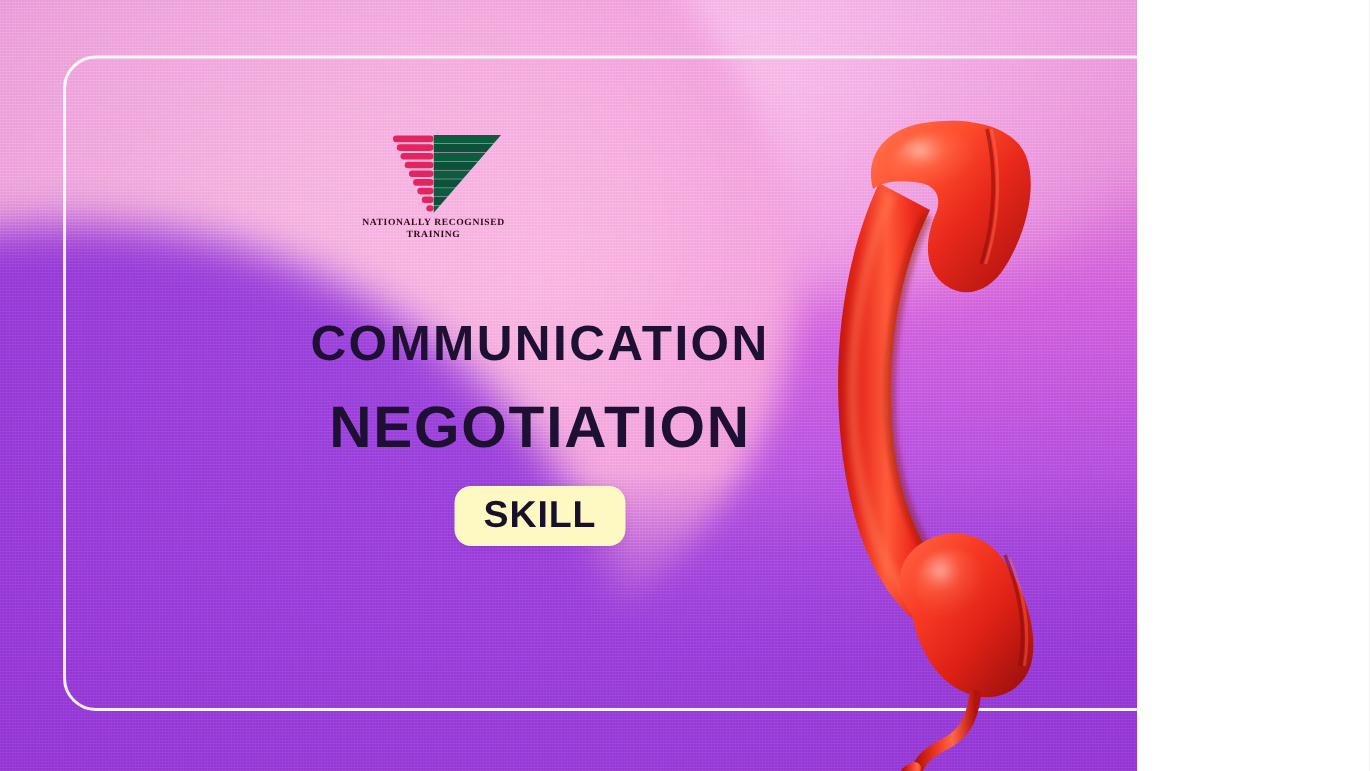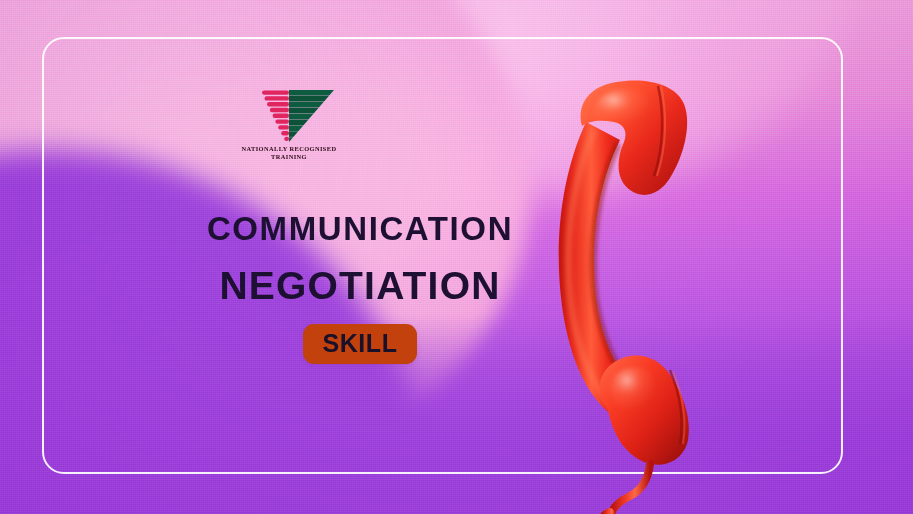--- a/index.html
+++ b/index.html
@@ -1,19 +1,19 @@
 <!DOCTYPE html>
 <html><head>
 <meta charset="utf-8">
 <style>
   html,body{margin:0;padding:0;background:#fff;}
   body{width:913px;height:514px;overflow:hidden;font-family:"Liberation Sans",sans-serif;}
 
   .banner{
-    position:relative;width:913px;height:514px;overflow:hidden;
+    position:relative;width:758px;height:514px;overflow:hidden;
     background:#c560e8;
   }
 
   
   .bg-base{
     position:absolute;inset:0;
     background:
       linear-gradient(175deg,
         #f7a8dc 0%,
         #f49ad8 14%,
@@ -113,21 +113,21 @@
     font-size:33px;font-weight:700;letter-spacing:1.6px;
     color:#1e1033;line-height:1;
   }
   .h-nego{
     margin-top:21px;
     font-size:39px;font-weight:700;letter-spacing:1.2px;
     color:#1e1033;line-height:1;
   }
   .pill-wrap{margin-top:19px;}
   .pill{
-    display:inline-block;background:#c2410c;
+    display:inline-block;background:#fef9c3;
     border-radius:11px;padding:7px 19px 8px;
     font-size:25px;font-weight:700;letter-spacing:.6px;
     color:#191029;line-height:1;
     box-shadow:0 1px 4px rgba(80,10,110,.10);
   }
 
   
   .phone{
     position:absolute;left:524px;top:60px;width:250px;height:460px;
   }

